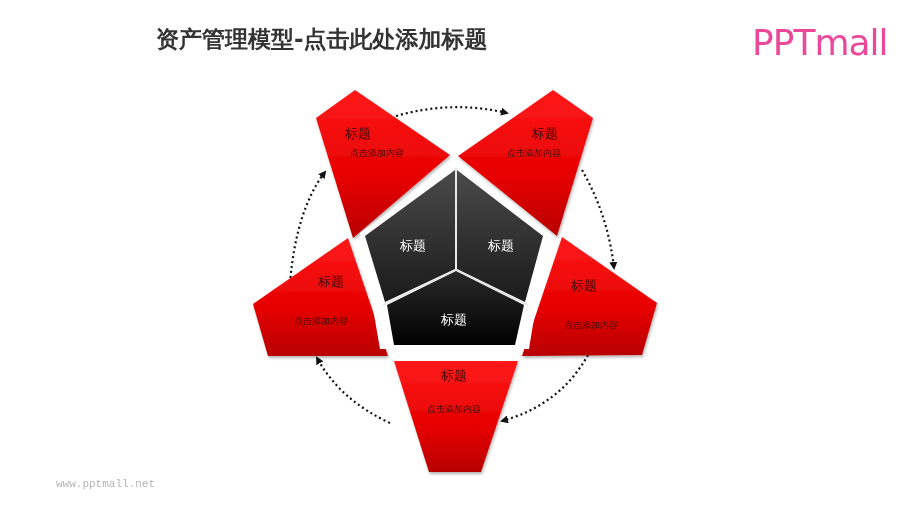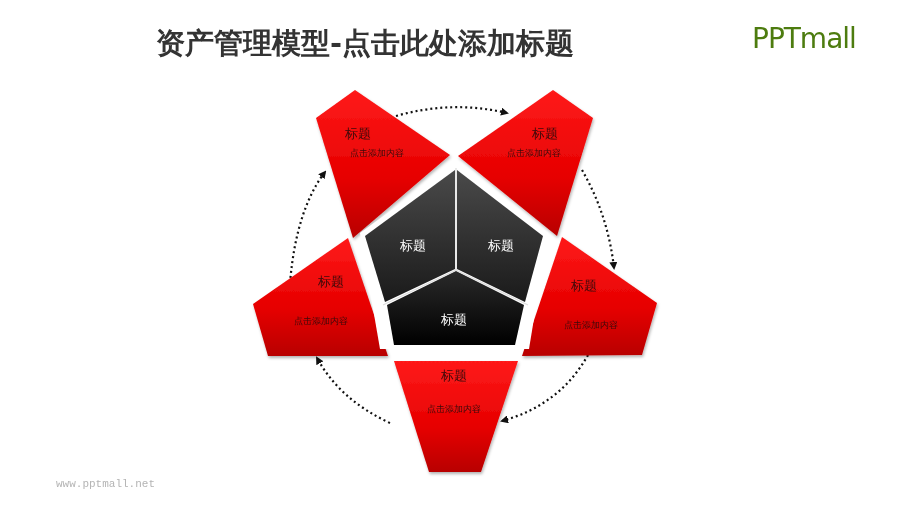--- a/index.html
+++ b/index.html
@@ -1,25 +1,25 @@
 <!DOCTYPE html>
 <html><head>
 <meta charset="utf-8">
 <style>
   html, body { margin: 0; padding: 0; }
   body {
     width: 900px; height: 506px; background: #ffffff; position: relative; overflow: hidden;
     font-family: "DejaVu Sans", "Liberation Sans", sans-serif;
   }
   .title {
-    position: absolute; left: 156px; top: 24px; font-size: 29px; font-weight: bold; color: #333333;
+    position: absolute; left: 156px; top: 24px; font-size: 23px; font-weight: bold; color: #333333;
     letter-spacing: 0px; white-space: nowrap;
   }
   .logo {
-    position: absolute; left: 752px; top: 22px; font-size: 28px; color: #4d7c0f;
+    position: absolute; left: 752px; top: 22px; font-size: 36px; color: #ec4899;
     font-family: "DejaVu Sans", sans-serif; letter-spacing: -1px; white-space: nowrap;
   }
   .footer {
     position: absolute; left: 56px; top: 478px; font-size: 11px; color: #b4b4b4;
     font-family: Liberation Mono, monospace;
   }
   svg.diagram { position: absolute; left: 0; top: 0; }
   .lbl-title { font-size: 13px; fill: #3a0a0a; }
   .lbl-sub { font-size: 9px; fill: #3a0a0a; }
   .lbl-center { font-size: 13px; fill: #ffffff; }

